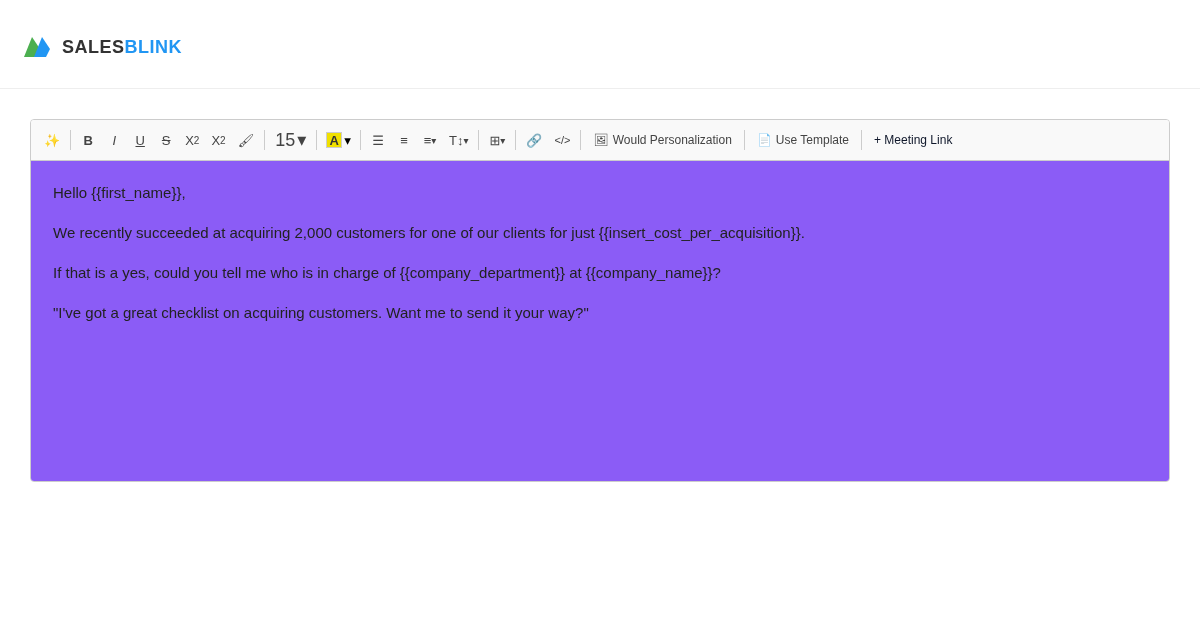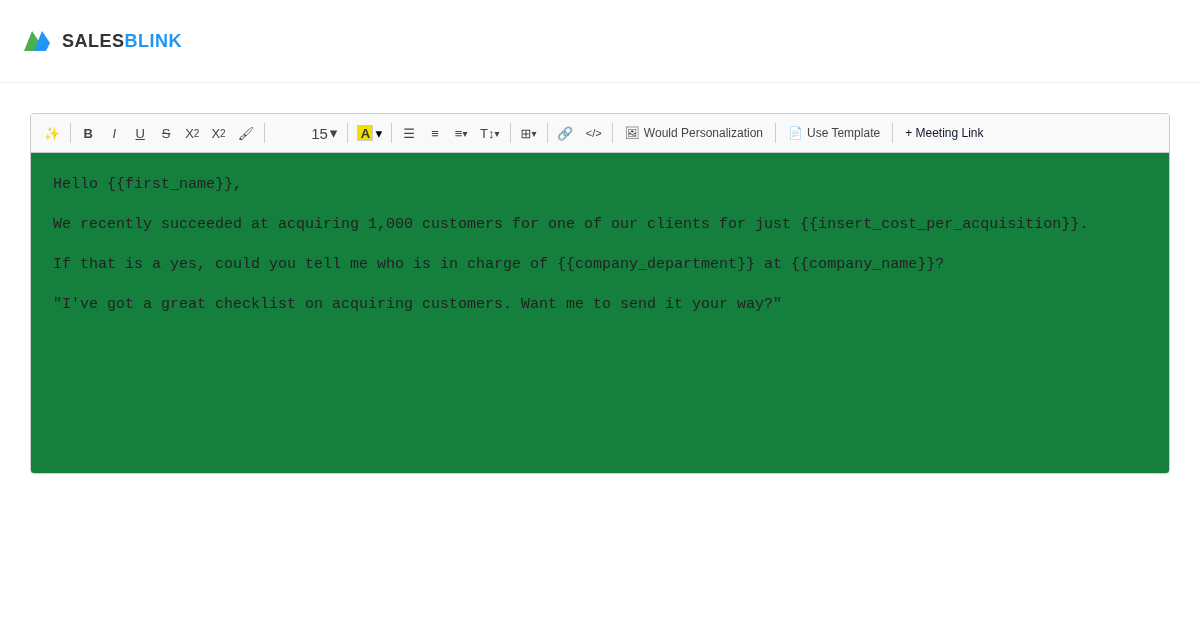--- a/index.html
+++ b/index.html
@@ -10,20 +10,21 @@
       min-height: 630px;
       color: #222;
     }
 
     
     .header {
       display: flex;
       align-items: flex-end;
       padding: 23px 20px;
       border-bottom: 1px solid #eee;
+      margin-top: 6px;
     }
     .logo-container {
       display: flex;
       align-items: center;
       gap: 6px;
     }
     .logo-icon {
       width: 36px;
       height: 36px;
     }
@@ -90,28 +91,27 @@
       width: 1px;
       height: 20px;
       background: #ccc;
       margin: 0 3px;
     }
 
     .font-size-btn {
       display: flex;
       align-items: center;
       gap: 2px;
-      font-size: 15px;
+      font-size: 18px;
       color: #444;
       cursor: pointer;
       padding: 3px 5px;
       border-radius: 3px;
       background: none;
       border: none;
-      margin-left: 36px;
     }
 
     .color-btn {
       display: flex;
       align-items: center;
       gap: 2px;
       cursor: pointer;
       padding: 3px 4px;
       border-radius: 3px;
       background: none;
@@ -149,22 +149,21 @@
       font-weight: 400;
     }
 
     
     .editor-body {
       padding: 20px 22px;
       min-height: 320px;
       font-size: 15px;
       line-height: 1.6;
       color: #222;
-      background: #15803d;
-      font-family: Liberation Mono, monospace;
+      background: #8b5cf6;
     }
     .editor-body p {
       margin-bottom: 16px;
     }
     .editor-body p:last-child {
       margin-bottom: 0;
     }
     .cursor {
       display: inline-block;
       width: 2px;
@@ -283,19 +282,19 @@
       <div class="toolbar-divider"></div>
 
       <button class="toolbar-text-btn meeting-link-btn">
         <span>+ Meeting Link</span>
       </button>
 
     </div>
 
     <div class="editor-body">
       <p>Hello {{first_name}},</p>
-      <p>We recently succeeded at acquiring 1,000 customers for one of our clients for just {{insert_cost_per_acquisition}}.</p>
+      <p>We recently succeeded at acquiring 2,000 customers for one of our clients for just {{insert_cost_per_acquisition}}.</p>
       <p>If that is a yes, could you tell me who is in charge of {{company_department}} at {{company_name}}?</p>
       <p>"I've got a great checklist on acquiring customers. Want me to send it your way?"</p>
     </div>
 
   </div>
 </div>
 
 </body></html>

